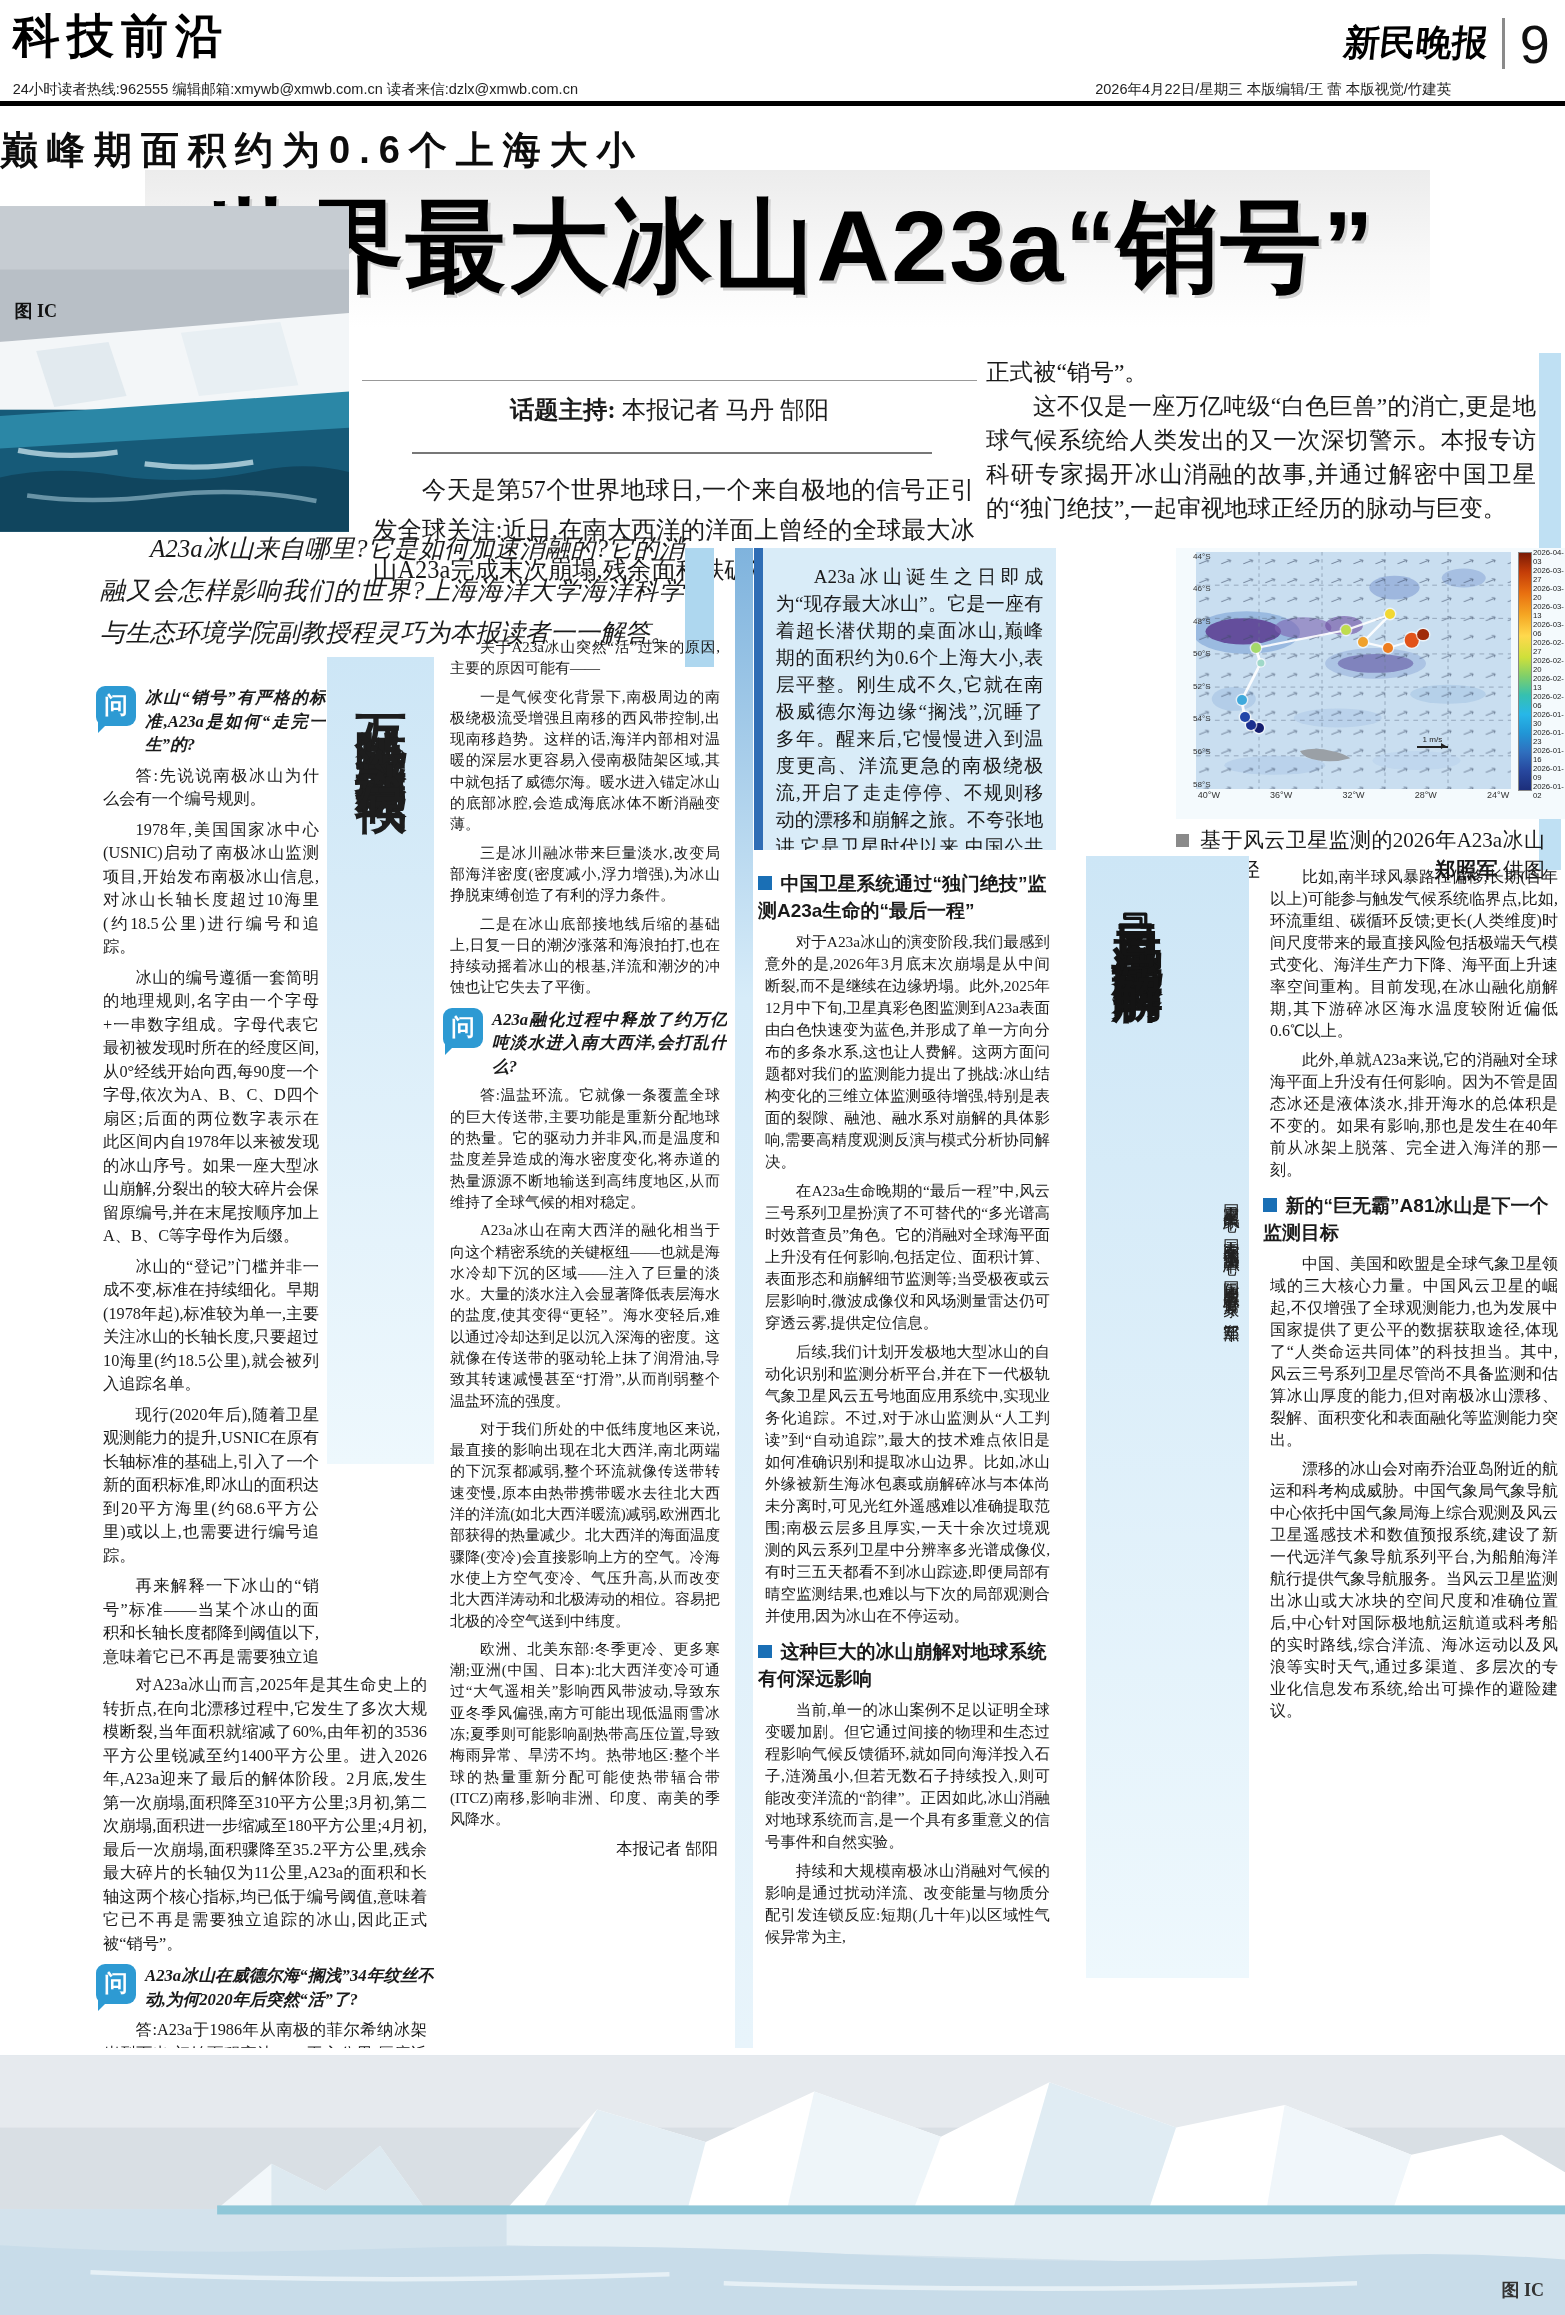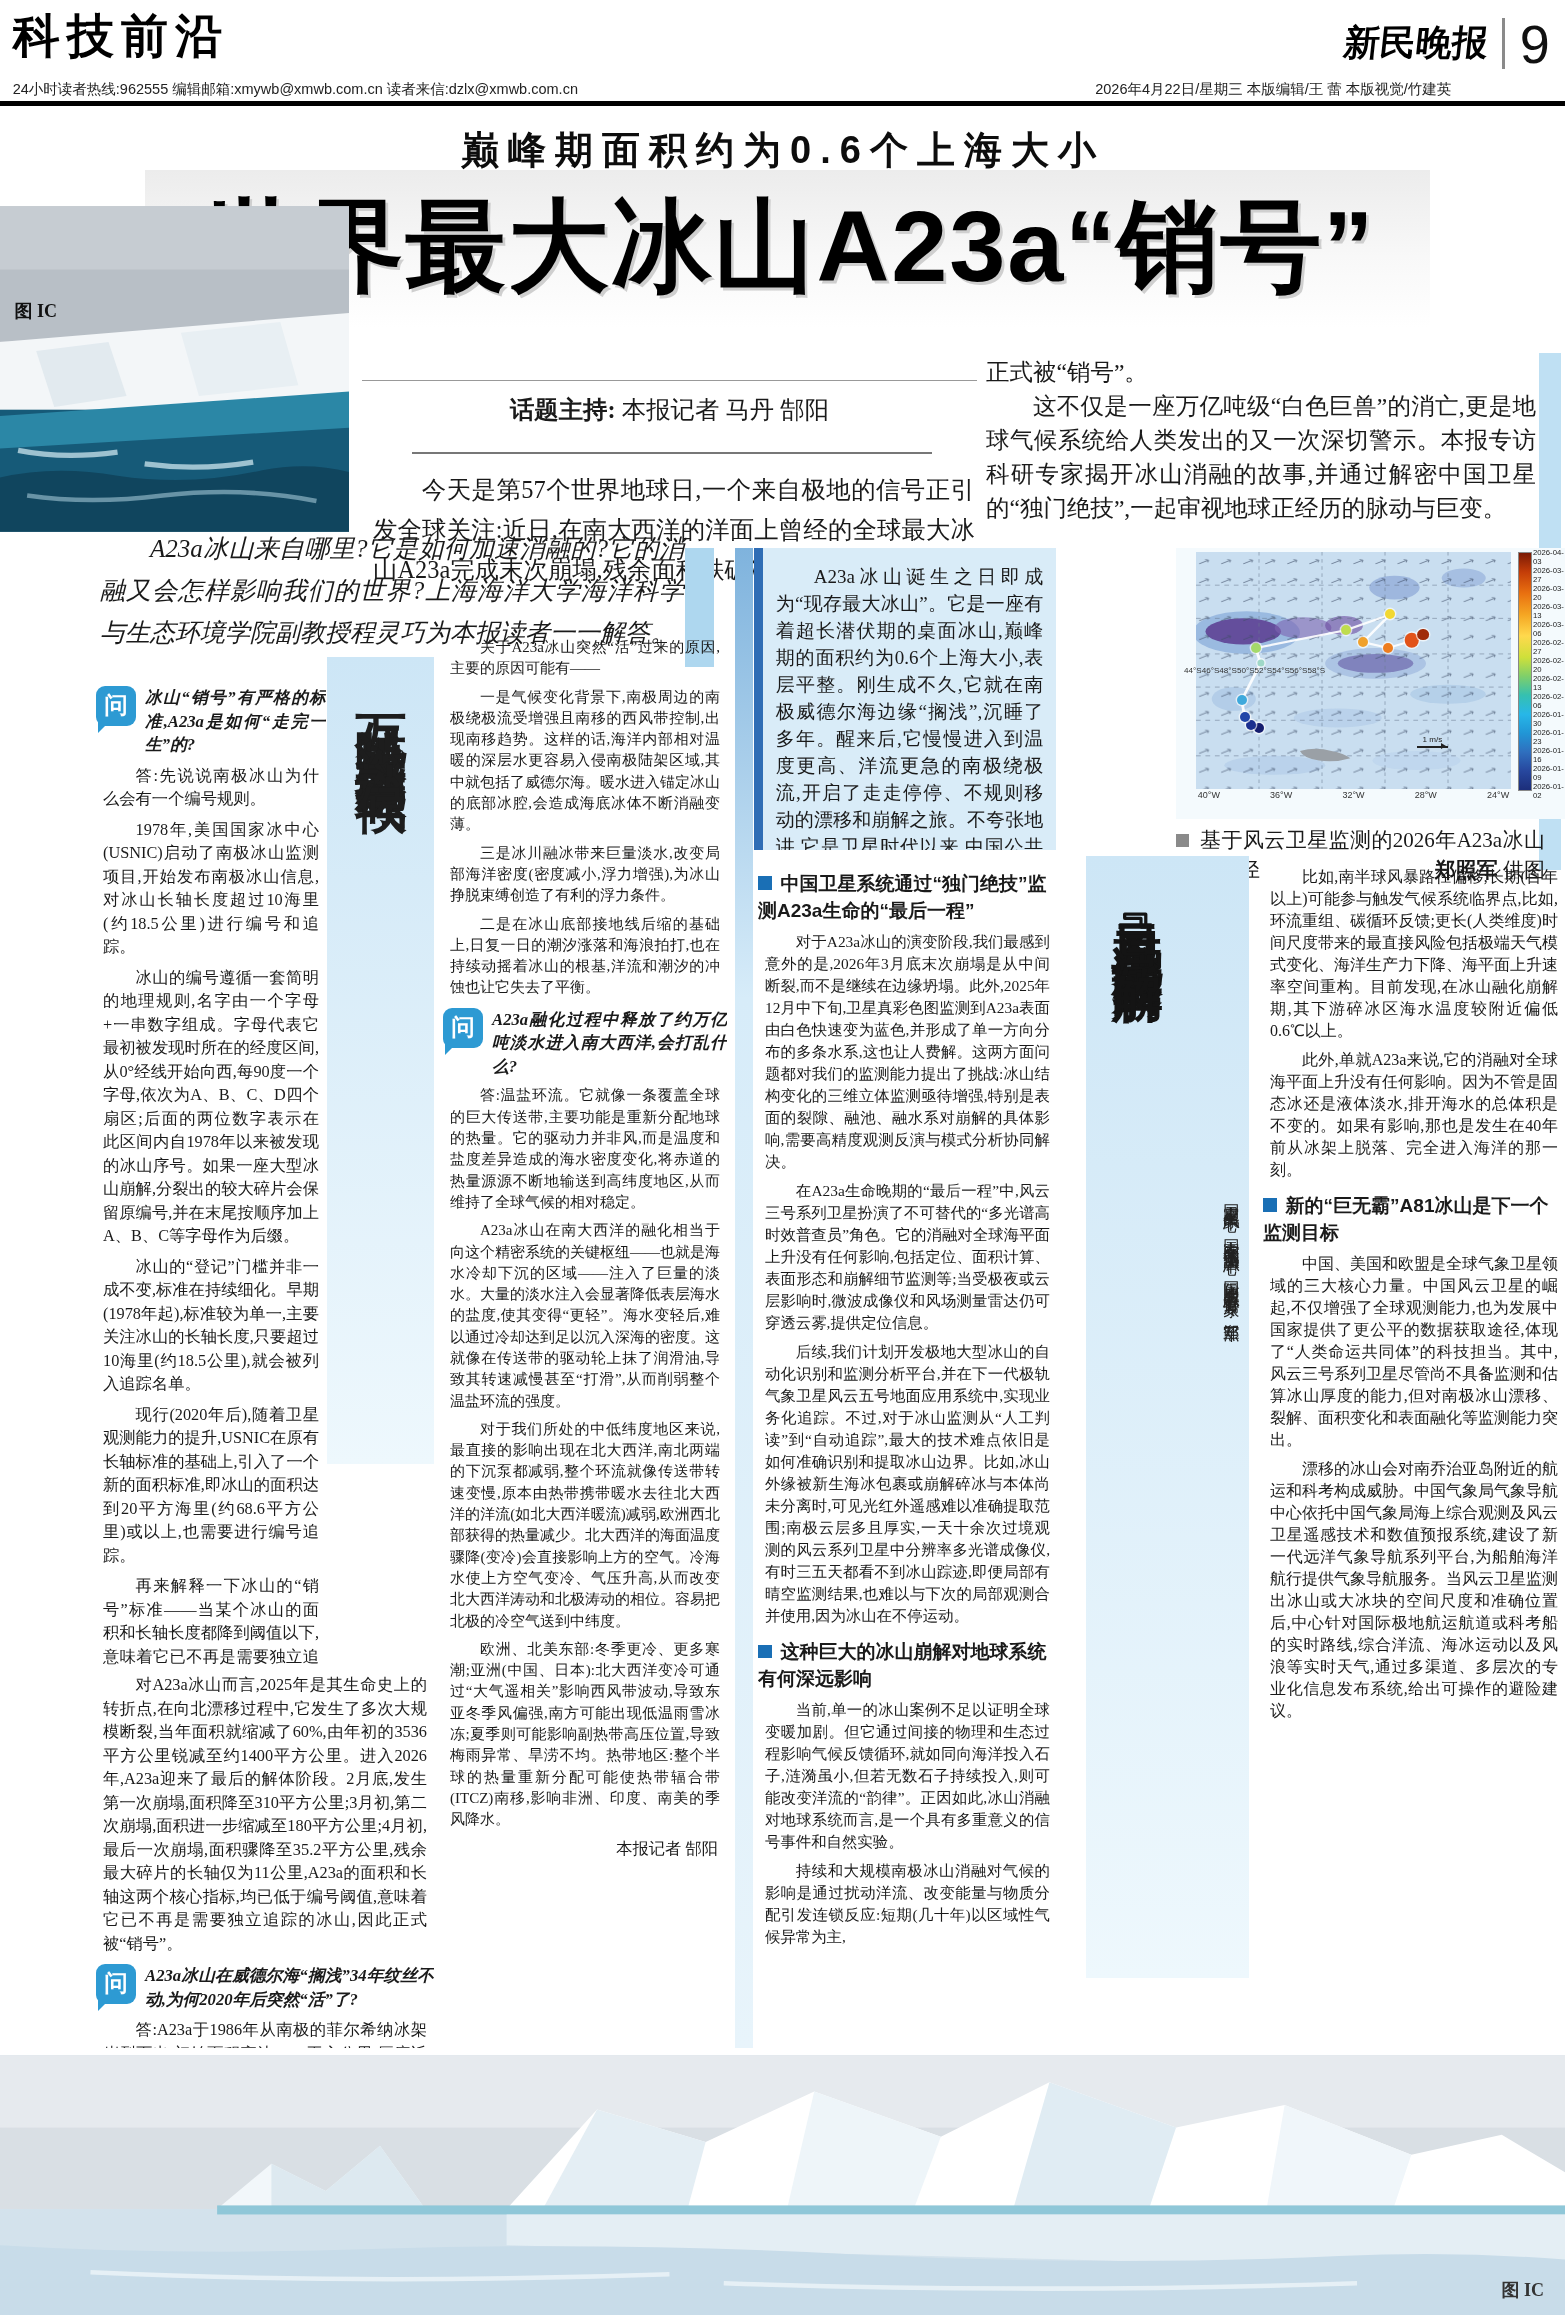--- a/index.html
+++ b/index.html
@@ -12,21 +12,21 @@
   .masthead-wrap{right:16.3px;top:12.7px;display:flex;align-items:center;gap:14.5px;}
   .masthead{font-family:"Liberation Sans",sans-serif;font-weight:900;font-size:36px;
             transform:skewX(-6deg);color:#000;}
   .mast-div{width:2.7px;height:51px;background:#8a8a8a;}
   .page-num{font-family:"Liberation Sans",sans-serif;font-size:54px;font-weight:400;color:#111;}
   .info-row{left:0;top:80px;width:1464px;display:flex;justify-content:space-between;
             padding:0 12.7px;box-sizing:border-box;font-family:"Liberation Sans",sans-serif;
             font-size:14.5px;color:#222;}
   .rule-thick{left:0;top:101px;width:1566px;height:4.5px;background:#000;}
   
-  .kicker{left:0;top:125px;width:1566px;text-align:center;font-family:"Liberation Sans",sans-serif;
+  .kicker{left:0;top:125px;width:1566px;font-family:"Liberation Sans",sans-serif;
           font-weight:700;font-size:38px;letter-spacing:9px;color:#0d0d0d;}
   .main-title{left:145px;top:170px;width:1285px;height:158px;text-align:center;
               font-family:"Liberation Sans",sans-serif;font-weight:900;font-size:101px;
               line-height:152px;letter-spacing:1.8px;color:#000;
               background:linear-gradient(180deg,#ececec 0%,#f8f8f8 55%,#ffffff 100%);
               text-shadow:2.7px 2.7px 0 #cfcfcf;white-space:nowrap;}
   
   .photo-top{left:0;top:206px;width:349px;height:326px;}
   .photo-top svg,.photo-bottom svg{display:block;}
   .photo-cap-top{left:14.5px;top:299px;font-size:18px;font-weight:700;color:#111;}
@@ -85,22 +85,22 @@
   .info-box{left:754px;top:548px;width:302px;height:302px;background:#d9ecf8;
             border-left:9px solid #2f6db5;box-sizing:border-box;padding:14.5px 12.7px;
             font-size:19px;line-height:27px;text-align:justify;overflow:hidden;}
   .info-box .inner{text-indent:2em;}
   
   .map{left:1176px;top:548px;width:390px;height:271px;background:#f4fafd;}
   .map-plot{position:absolute;left:20px;top:3.6px;width:315px;height:237px;background:#c9def0;overflow:hidden;}
   .map-plot svg{position:absolute;left:0;top:0;width:100%;height:100%;}
   .dot{position:absolute;width:10px;height:10px;border-radius:50%;
        transform:translate(-50%,-50%);box-shadow:0 0 0 1.4px rgba(255,255,255,.65);}
-  .map-ylabels{position:absolute;left:8px;top:3.6px;width:18px;height:237px;display:flex;
-       flex-direction:row;justify-content:space-between;align-items:center;}
+  .map-ylabels{position:absolute;left:17px;top:3.6px;width:18px;height:237px;display:flex;
+       flex-direction:column;justify-content:space-between;align-items:flex-start;}
   .y-label{font-family:"Liberation Sans",sans-serif;font-size:8.1px;color:#333;}
   .map-xlabels{position:absolute;left:20px;top:242px;width:315px;display:flex;
        justify-content:space-between;padding:0 1.8px;box-sizing:border-box;}
   .x-label{font-family:"Liberation Sans",sans-serif;font-size:9px;color:#333;}
   .colorbar{position:absolute;left:342px;top:3.6px;width:11.8px;height:237px;border:0.9px solid #888;
        background:linear-gradient(180deg,#7a1a05 0%,#c43d08 8%,#e97010 17%,#f5a623 26%,#ffd94d 35%,
        #cfe03a 44%,#7fcf6a 52%,#35c0b0 60%,#27b7e8 68%,#2196d6 76%,#2f6fbe 84%,#27479e 92%,#1c2e7a 100%);}
   .cb-labels{position:absolute;left:357px;top:0px;height:244px;display:flex;flex-direction:column;
        justify-content:space-between;}
   .cb-label{font-family:"Liberation Sans",sans-serif;font-size:7.7px;color:#222;}

